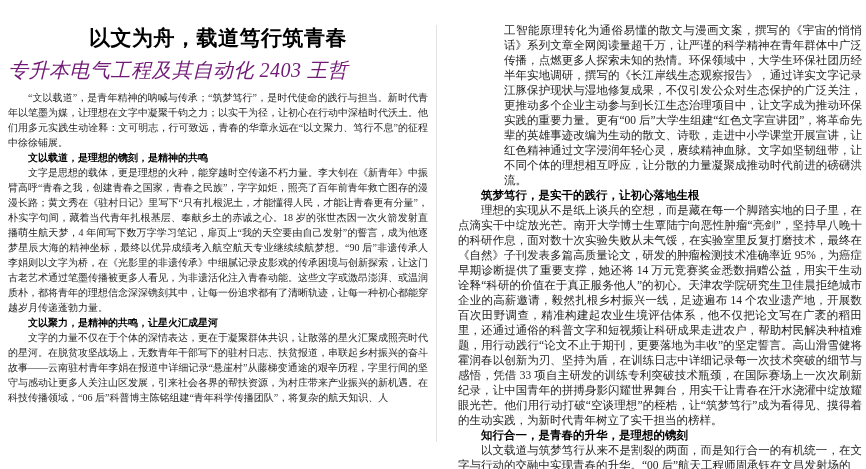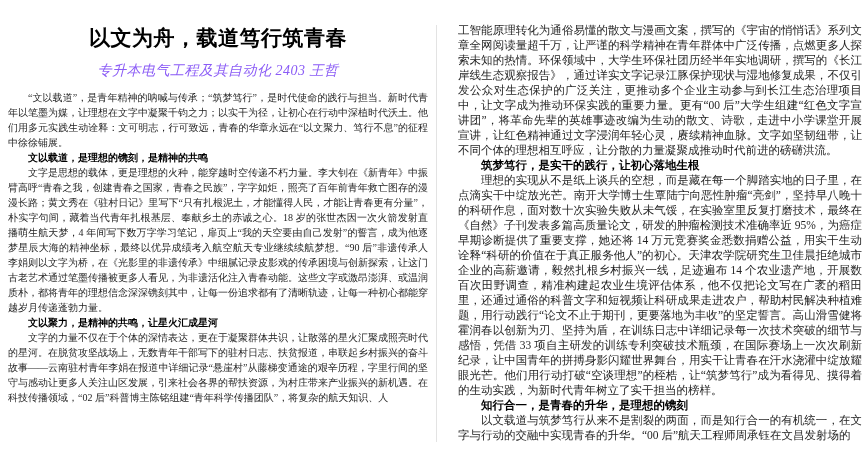--- a/index.html
+++ b/index.html
@@ -10,43 +10,43 @@
   }
   .page{position:absolute;top:0;height:469px;box-sizing:border-box;overflow:hidden;background:#ffffff;}
   #page-left{left:0;width:434px;padding:24px 6px 4px 8px;}
   #page-right{left:437px;width:429px;padding:23px 4px 0 21px;}
   .doc-title{
     font-family:"Liberation Sans","DejaVu Sans",sans-serif;
     font-weight:bold;font-size:21px;line-height:27px;text-align:center;
     margin:0 0 9px 0;letter-spacing:0.5px;color:#000;
   }
   .doc-subtitle{
-    font-size:14px;line-height:21px;text-align:center;margin:0 0 9px 0;
-    font-style:italic;letter-spacing:0.5px;color:#8b5cf6;
+    font-size:20px;line-height:21px;text-align:left;margin:0 0 9px 0;
+    font-style:italic;letter-spacing:0.5px;color:#701a75;
   }
   .blocks p{margin:0;text-align:justify;word-break:break-all;}
   #page-left .blocks{font-size:10px;line-height:15px;}
   #page-right .blocks{font-size:11.5px;line-height:15px;}
   p.para{text-indent:2em;}
-  p.cont{text-indent:0;}
+  p.cont{text-indent:0;margin-left:46px;}
   p.heading{text-indent:2em;font-weight:bold;color:#000;}
   .divider{position:absolute;left:436px;top:25px;width:1px;height:417px;background:#e3e3e3;}
 </style>
 </head>
 <body>
 
 <div class="page" id="page-left">
   <h1 class="doc-title">以文为舟，载道笃行筑青春</h1>
   <div class="doc-subtitle">专升本电气工程及其自动化 2403 王哲</div>
   <div class="blocks" id="left-blocks">
       <p class="para">“文以载道”，是青年精神的呐喊与传承；“筑梦笃行”，是时代使命的践行与担当。新时代青年以笔墨为媒，让理想在文字中凝聚千钧之力；以实干为径，让初心在行动中深植时代沃土。他们用多元实践生动诠释：文可明志，行可致远，青春的华章永远在“以文聚力、笃行不息”的征程中徐徐铺展。</p>
       <p class="heading">文以载道，是理想的镌刻，是精神的共鸣</p>
       <p class="para">文字是思想的载体，更是理想的火种，能穿越时空传递不朽力量。李大钊在《新青年》中振臂高呼“青春之我，创建青春之国家，青春之民族”，字字如炬，照亮了百年前青年救亡图存的漫漫长路；黄文秀在《驻村日记》里写下“只有扎根泥土，才能懂得人民，才能让青春更有分量”，朴实字句间，藏着当代青年扎根基层、奉献乡土的赤诚之心。18 岁的张世杰因一次火箭发射直播萌生航天梦，4 年间写下数万字学习笔记，扉页上“我的天空要由自己发射”的誓言，成为他逐梦星辰大海的精神坐标，最终以优异成绩考入航空航天专业继续续航梦想。“90 后”非遗传承人李娟则以文字为桥，在《光影里的非遗传承》中细腻记录皮影戏的传承困境与创新探索，让这门古老艺术通过笔墨传播被更多人看见，为非遗活化注入青春动能。这些文字或激昂澎湃、或温润质朴，都将青年的理想信念深深镌刻其中，让每一份追求都有了清晰轨迹，让每一种初心都能穿越岁月传递蓬勃力量。</p>
       <p class="heading">文以聚力，是精神的共鸣，让星火汇成星河</p>
-      <p class="para">文字的力量不仅在于个体的深情表达，更在于凝聚群体共识，让散落的星火汇聚成照亮时代的星河。在脱贫攻坚战场上，无数青年干部写下的驻村日志、扶贫报道，串联起乡村振兴的奋斗故事——云南驻村青年李娟在报道中详细记录“悬崖村”从藤梯变通途的艰辛历程，字里行间的坚守与感动让更多人关注山区发展，引来社会各界的帮扶资源，为村庄带来产业振兴的新机遇。在科技传播领域，“02 后”科普博主陈铭组建“青年科学传播团队”，将复杂的航天知识、人</p>
+      <p class="para">文字的力量不仅在于个体的深情表达，更在于凝聚群体共识，让散落的星火汇聚成照亮时代的星河。在脱贫攻坚战场上，无数青年干部写下的驻村日志、扶贫报道，串联起乡村振兴的奋斗故事——云南驻村青年李娟在报道中详细记录“悬崖村”从藤梯变通途的艰辛历程，字里行间的坚守与感动让更多人关注山区发展，引来社会各界的帮扶资源，为村庄带来产业振兴的新机遇。在科技传播领域，“06 后”科普博主陈铭组建“青年科学传播团队”，将复杂的航天知识、人</p>
     </div>
 </div>
 
 <div class="divider"></div>
 
 <div class="page" id="page-right">
   <div class="blocks" id="right-blocks">
       <p class="cont">工智能原理转化为通俗易懂的散文与漫画文案，撰写的《宇宙的悄悄话》系列文章全网阅读量超千万，让严谨的科学精神在青年群体中广泛传播，点燃更多人探索未知的热情。环保领域中，大学生环保社团历经半年实地调研，撰写的《长江岸线生态观察报告》，通过详实文字记录江豚保护现状与湿地修复成果，不仅引发公众对生态保护的广泛关注，更推动多个企业主动参与到长江生态治理项目中，让文字成为推动环保实践的重要力量。更有“00 后”大学生组建“红色文字宣讲团”，将革命先辈的英雄事迹改编为生动的散文、诗歌，走进中小学课堂开展宣讲，让红色精神通过文字浸润年轻心灵，赓续精神血脉。文字如坚韧纽带，让不同个体的理想相互呼应，让分散的力量凝聚成推动时代前进的磅礴洪流。</p>
       <p class="heading">筑梦笃行，是实干的践行，让初心落地生根</p>
       <p class="para">理想的实现从不是纸上谈兵的空想，而是藏在每一个脚踏实地的日子里，在点滴实干中绽放光芒。南开大学博士生覃陆宁向恶性肿瘤“亮剑”，坚持早八晚十的科研作息，面对数十次实验失败从未气馁，在实验室里反复打磨技术，最终在《自然》子刊发表多篇高质量论文，研发的肿瘤检测技术准确率近 95%，为癌症早期诊断提供了重要支撑，她还将 14 万元竞赛奖金悉数捐赠公益，用实干生动诠释“科研的价值在于真正服务他人”的初心。天津农学院研究生卫佳晨拒绝城市企业的高薪邀请，毅然扎根乡村振兴一线，足迹遍布 14 个农业遗产地，开展数百次田野调查，精准构建起农业生境评估体系，他不仅把论文写在广袤的稻田里，还通过通俗的科普文字和短视频让科研成果走进农户，帮助村民解决种植难题，用行动践行“论文不止于期刊，更要落地为丰收”的坚定誓言。高山滑雪健将霍润春以创新为刃、坚持为盾，在训练日志中详细记录每一次技术突破的细节与感悟，凭借 33 项自主研发的训练专利突破技术瓶颈，在国际赛场上一次次刷新纪录，让中国青年的拼搏身影闪耀世界舞台，用实干让青春在汗水浇灌中绽放耀眼光芒。他们用行动打破“空谈理想”的桎梏，让“筑梦笃行”成为看得见、摸得着的生动实践，为新时代青年树立了实干担当的榜样。</p>

